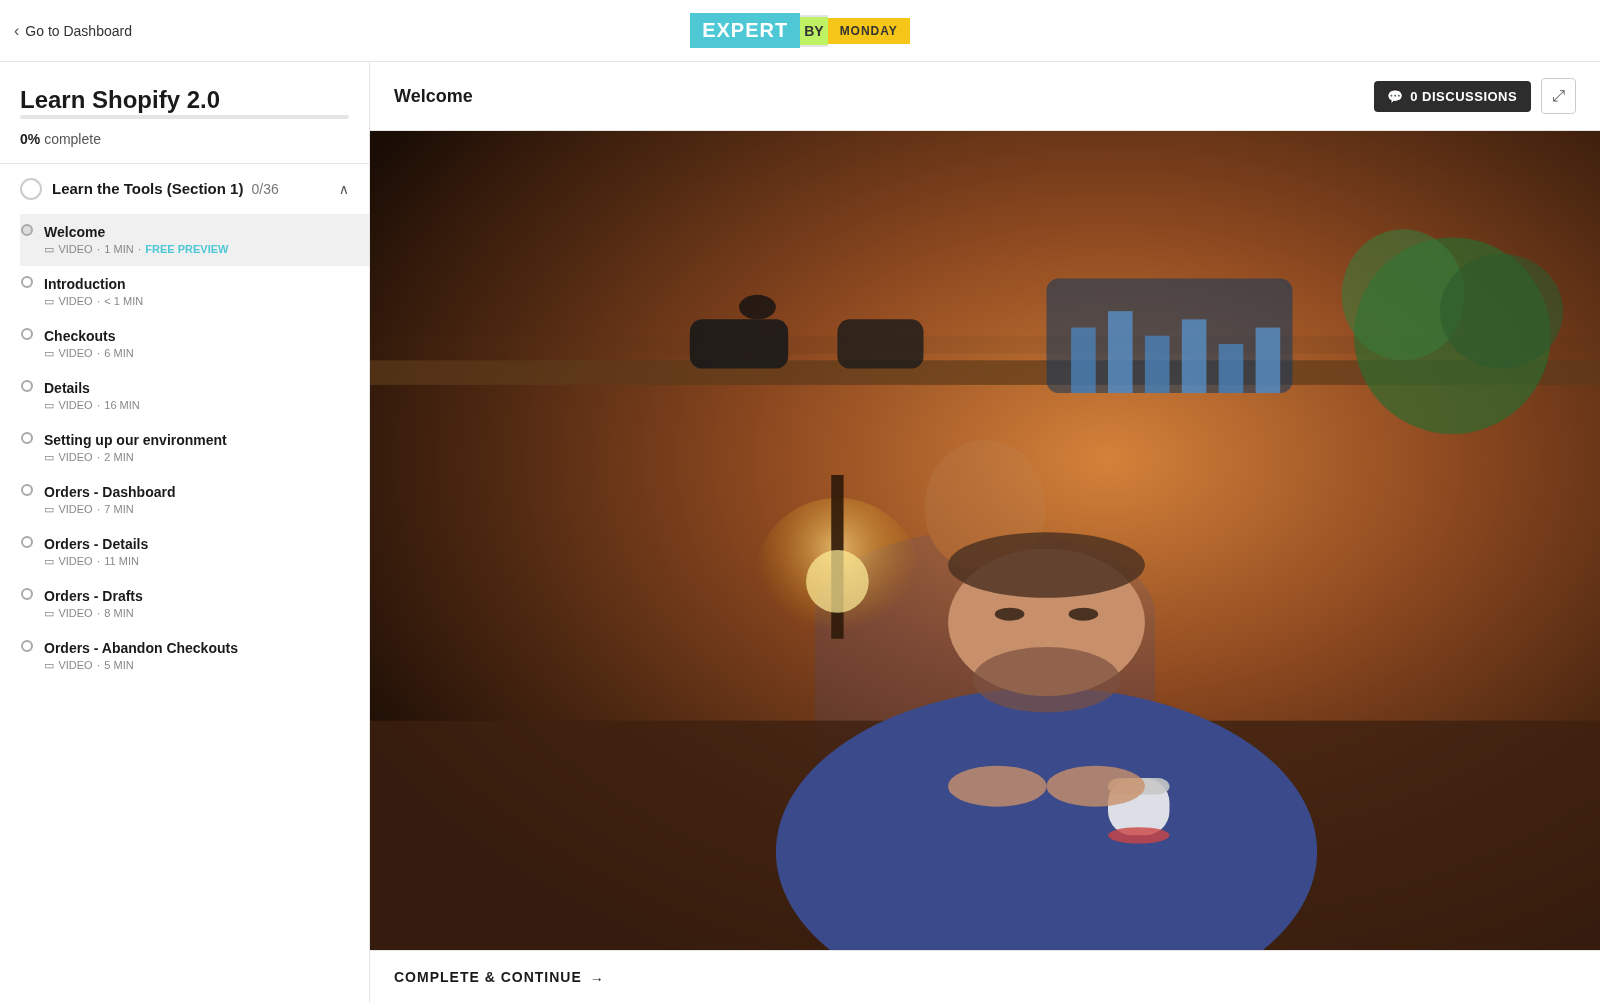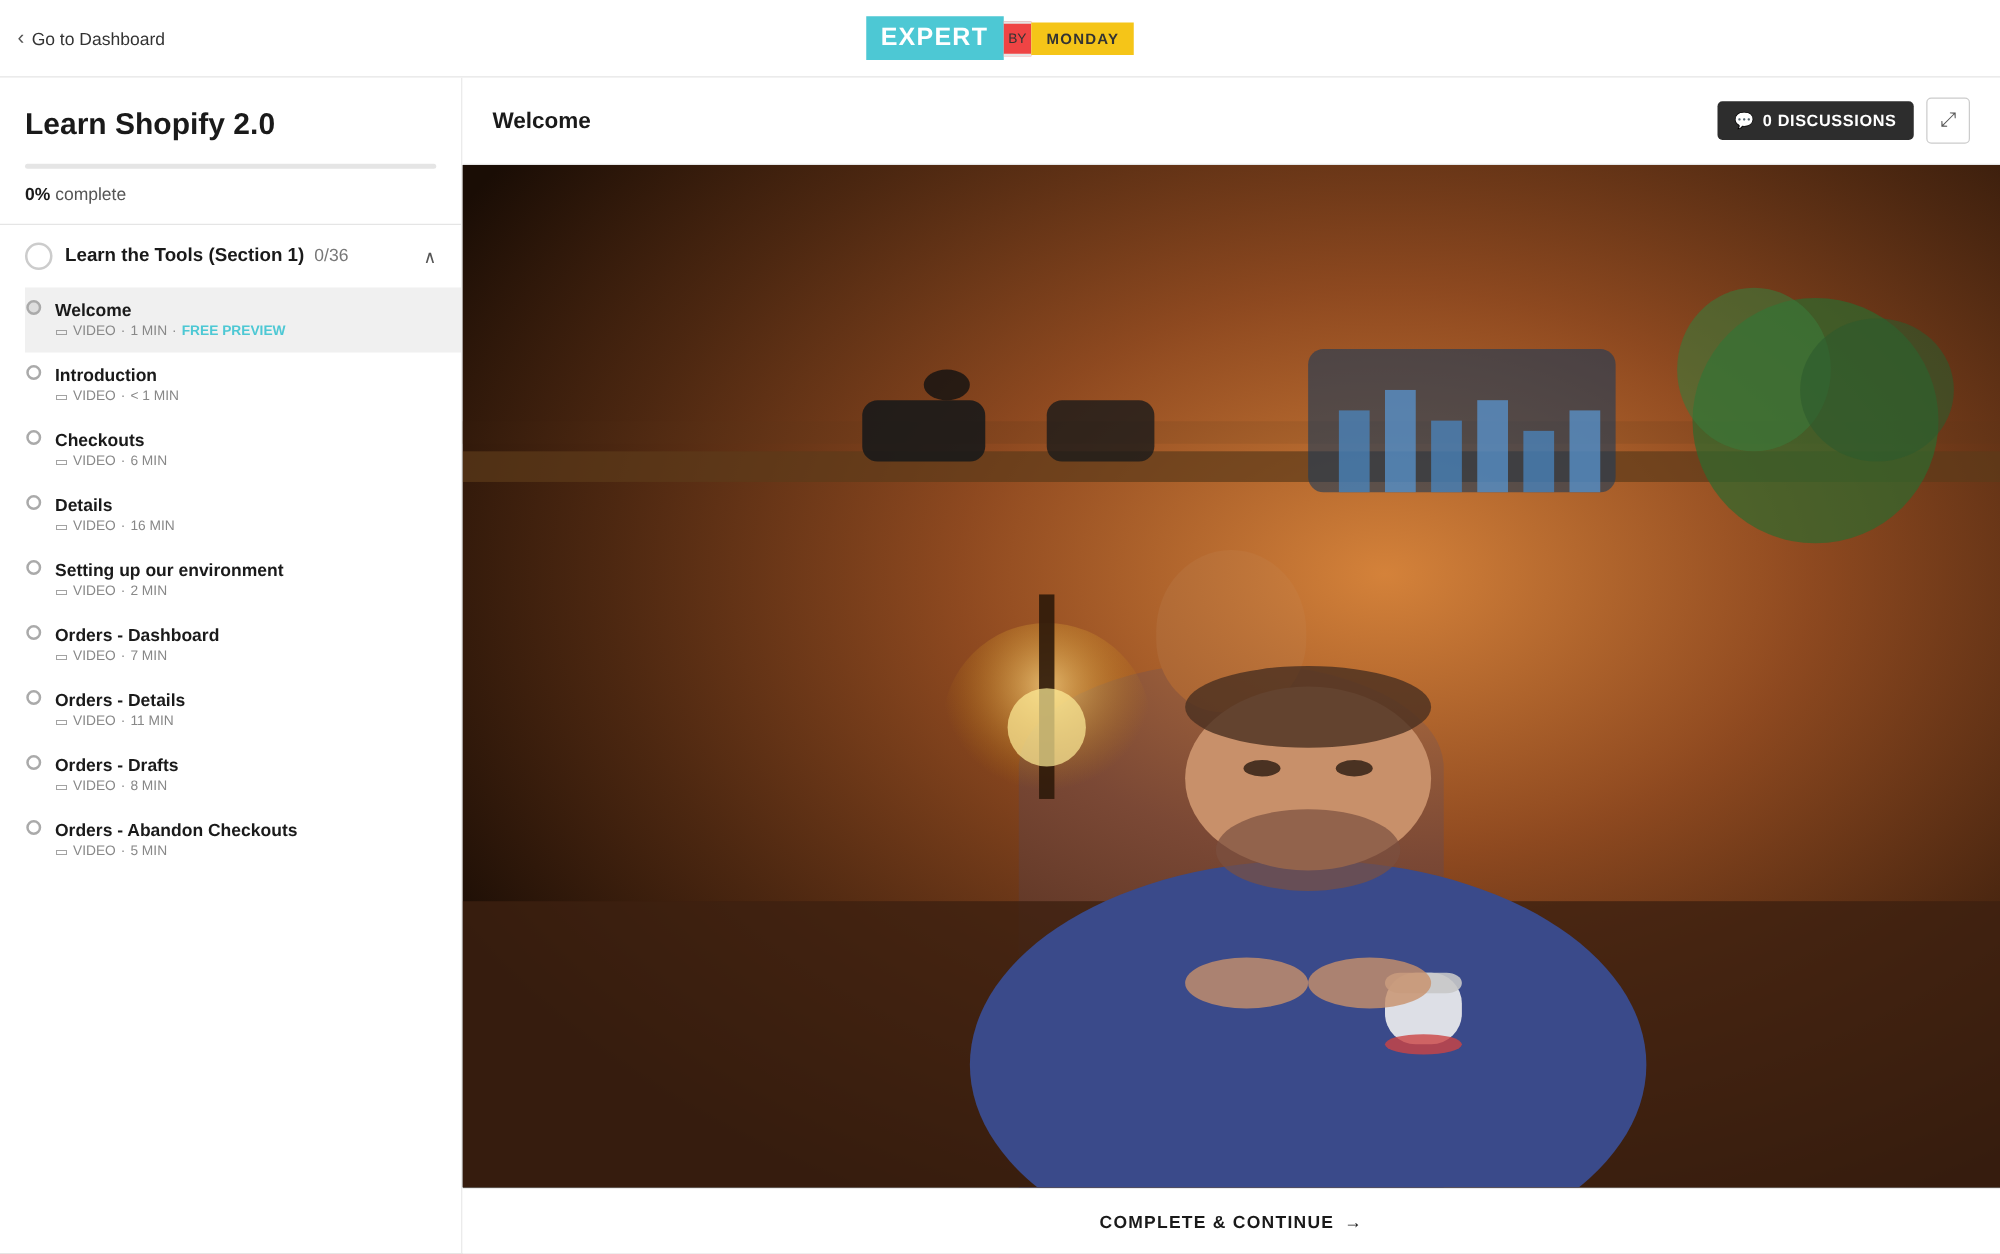--- a/index.html
+++ b/index.html
@@ -34,24 +34,24 @@
     }
     .logo-expert {
       background: #4dc8d4;
       color: #fff;
       font-weight: 900;
       font-size: 20px;
       padding: 6px 12px;
       letter-spacing: 1px;
     }
     .logo-by {
-      background: #ef4444;
+      background: #bef264;
       color: #333;
-      font-size: 11px;
-      font-weight: 400;
+      font-size: 14px;
+      font-weight: 700;
       padding: 6px 4px;
       border-top: 2px solid #e5e5e5;
       border-bottom: 2px solid #e5e5e5;
     }
     .logo-monday {
       background: #f5c518;
       color: #333;
       font-weight: 900;
       font-size: 12px;
       padding: 6px 12px;
@@ -75,21 +75,20 @@
       overflow-y: auto;
     }
     .sidebar-header {
       padding: 24px 20px 16px;
     }
     .course-title {
       font-size: 24px;
       font-weight: 700;
       color: #1a1a1a;
       line-height: 1.2;
-      margin-bottom: 16px;
     }
     .progress-bar-container {
       height: 4px;
       background: #e5e5e5;
       border-radius: 2px;
       margin-bottom: 12px;
     }
     .progress-bar-fill {
       height: 100%;
       background: #4dc8d4;
@@ -294,21 +293,21 @@
       background: rgba(80,50,20,0.7);
     }
 
     
     .complete-bar {
       background: #fff;
       border-top: 1px solid #e5e5e5;
       padding: 18px 24px;
       display: flex;
       align-items: center;
-      justify-content: center;
+      justify-content: flex-start;
     }
     .complete-btn {
       display: flex;
       align-items: center;
       gap: 8px;
       background: none;
       border: none;
       font-size: 14px;
       font-weight: 700;
       color: #1a1a1a;

